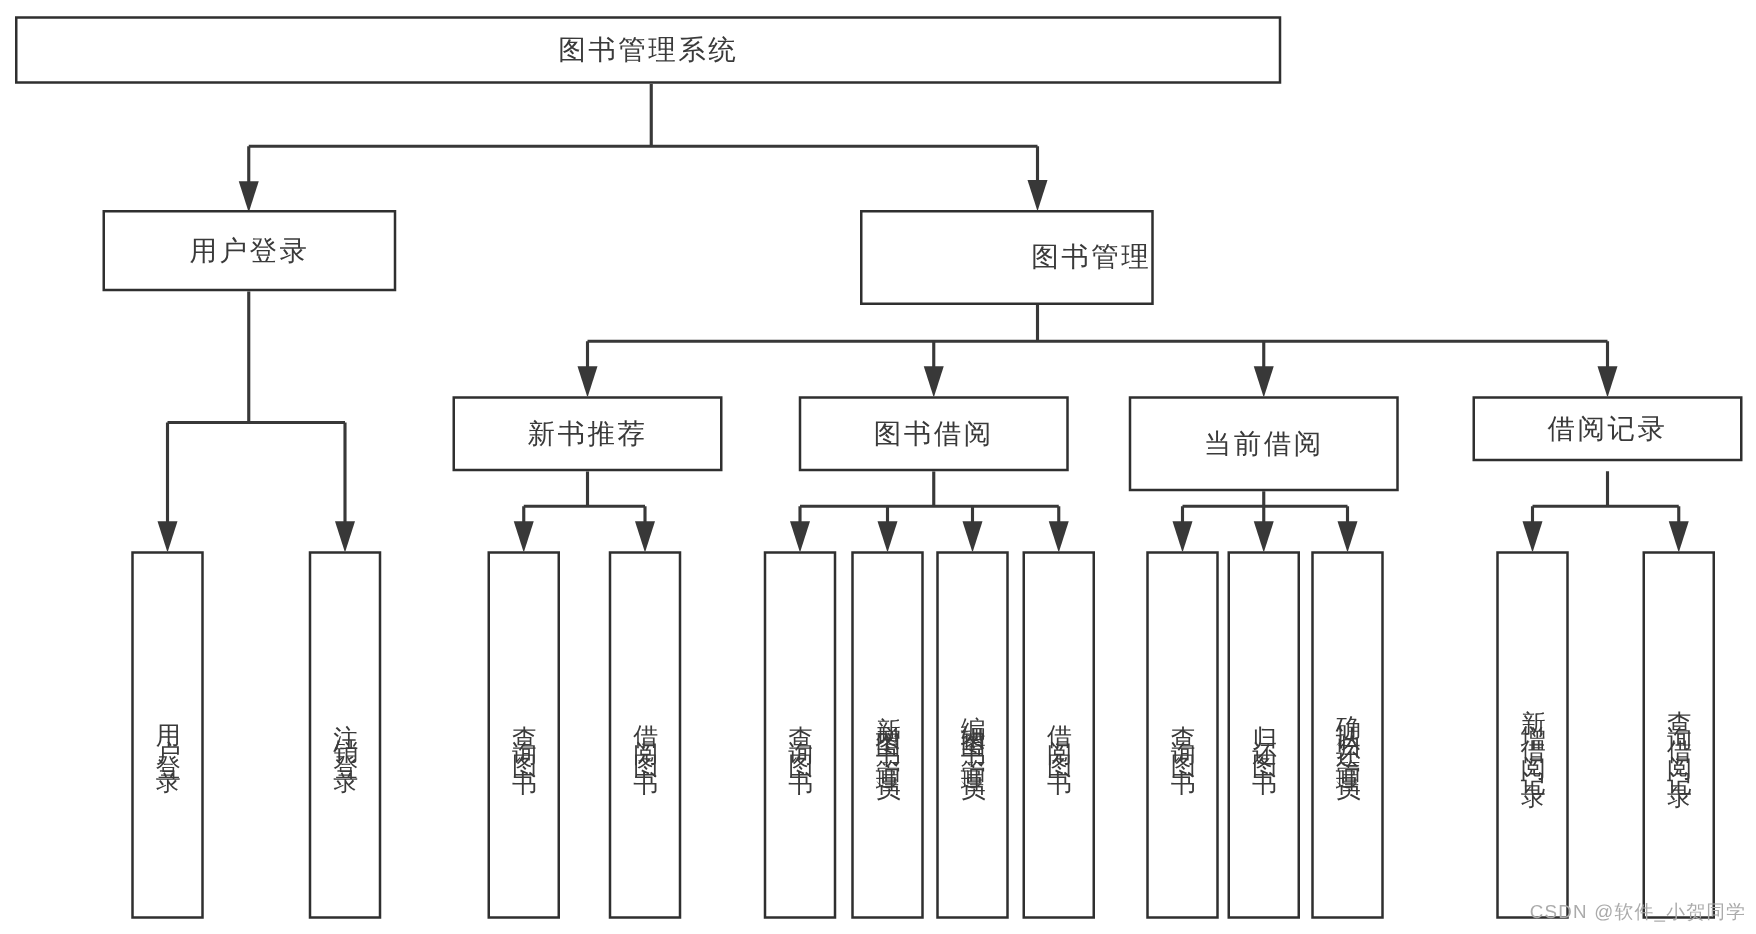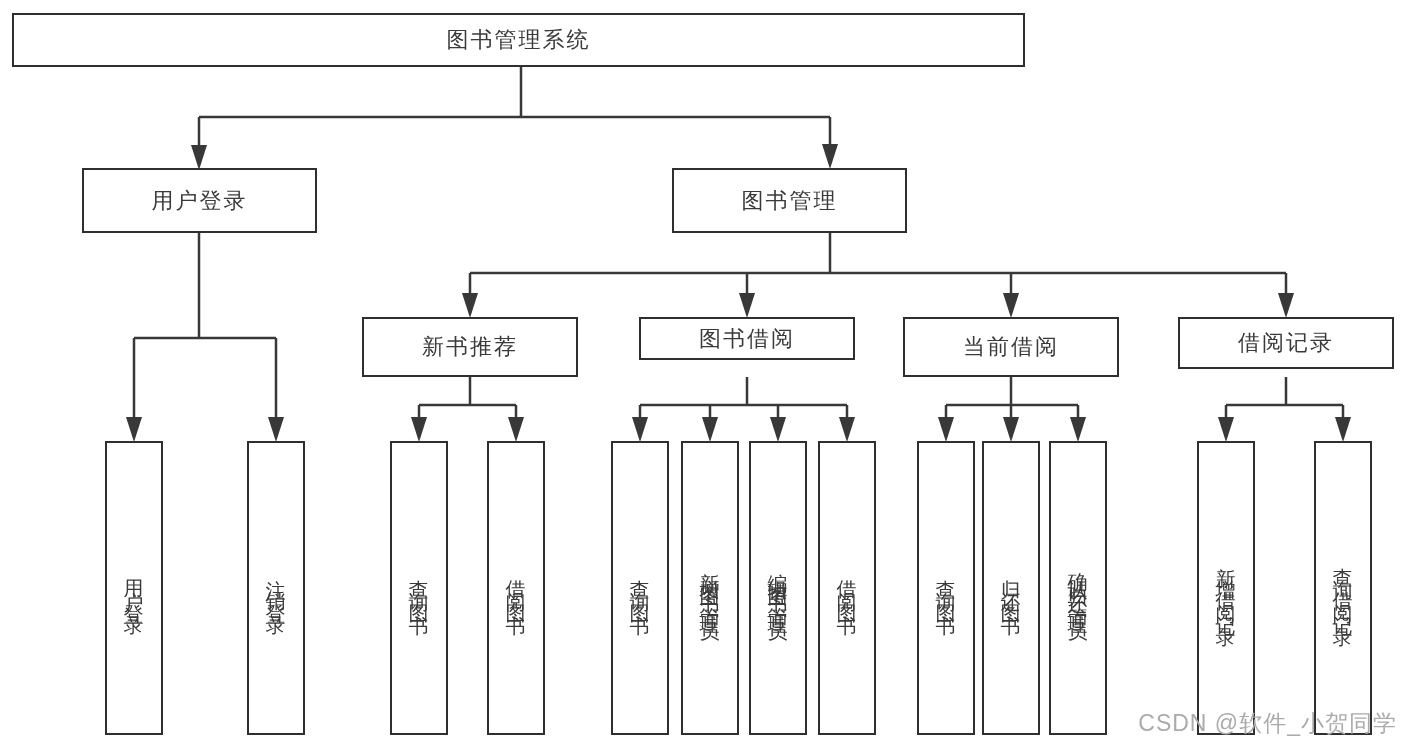--- a/index.html
+++ b/index.html
@@ -35,21 +35,21 @@
     writing-mode:vertical-rl;
     text-orientation:mixed;
     font-size:20px;
     letter-spacing:12px;
     line-height:1;
   }
   .leaf.long .vtext{letter-spacing:7px;}
   .watermark{
     position:absolute;
     right:8px;bottom:8px;
-    font-size:23px;
+    font-size:15px;
     letter-spacing:1px;
     color:var(--watermark);
     white-space:nowrap;
     z-index:5;
     margin-top:40px;
   }
 </style>
 </head>
 <body>
 
@@ -94,31 +94,31 @@
     </g>
   </svg>
 
   <div class="box hbox root" style="left:12px;top:13px;width:1013px;height:54px;">
     <span>图书管理系统</span>
   </div>
 
   <div class="box hbox" style="left:82px;top:168px;width:235px;height:65px;">
     <span>用户登录</span>
   </div>
-  <div class="box hbox" style="left:672px;top:168px;width:235px;height:65px;">
+  <div class="box hbox" style="left:688px;top:168px;width:235px;height:76px;justify-content:flex-end;">
     <span>图书管理</span>
   </div>
 
   <div class="box hbox" style="left:362px;top:317px;width:216px;height:60px;text-align:center;">
     <span>新书推荐</span>
   </div>
-  <div class="box hbox" style="left:639px;top:317px;width:216px;height:43px;">
+  <div class="box hbox" style="left:639px;top:317px;width:216px;height:60px;">
     <span>图书借阅</span>
   </div>
-  <div class="box hbox" style="left:903px;top:317px;width:216px;height:60px;">
+  <div class="box hbox" style="left:903px;top:317px;width:216px;height:76px;">
     <span>当前借阅</span>
   </div>
   <div class="box hbox" style="left:1178px;top:317px;width:216px;height:52px;">
     <span>借阅记录</span>
   </div>
 
   <div class="box leaf" style="left:105px;">
     <span class="vtext">用户登录</span>
   </div>
   <div class="box leaf" style="left:247px;">

